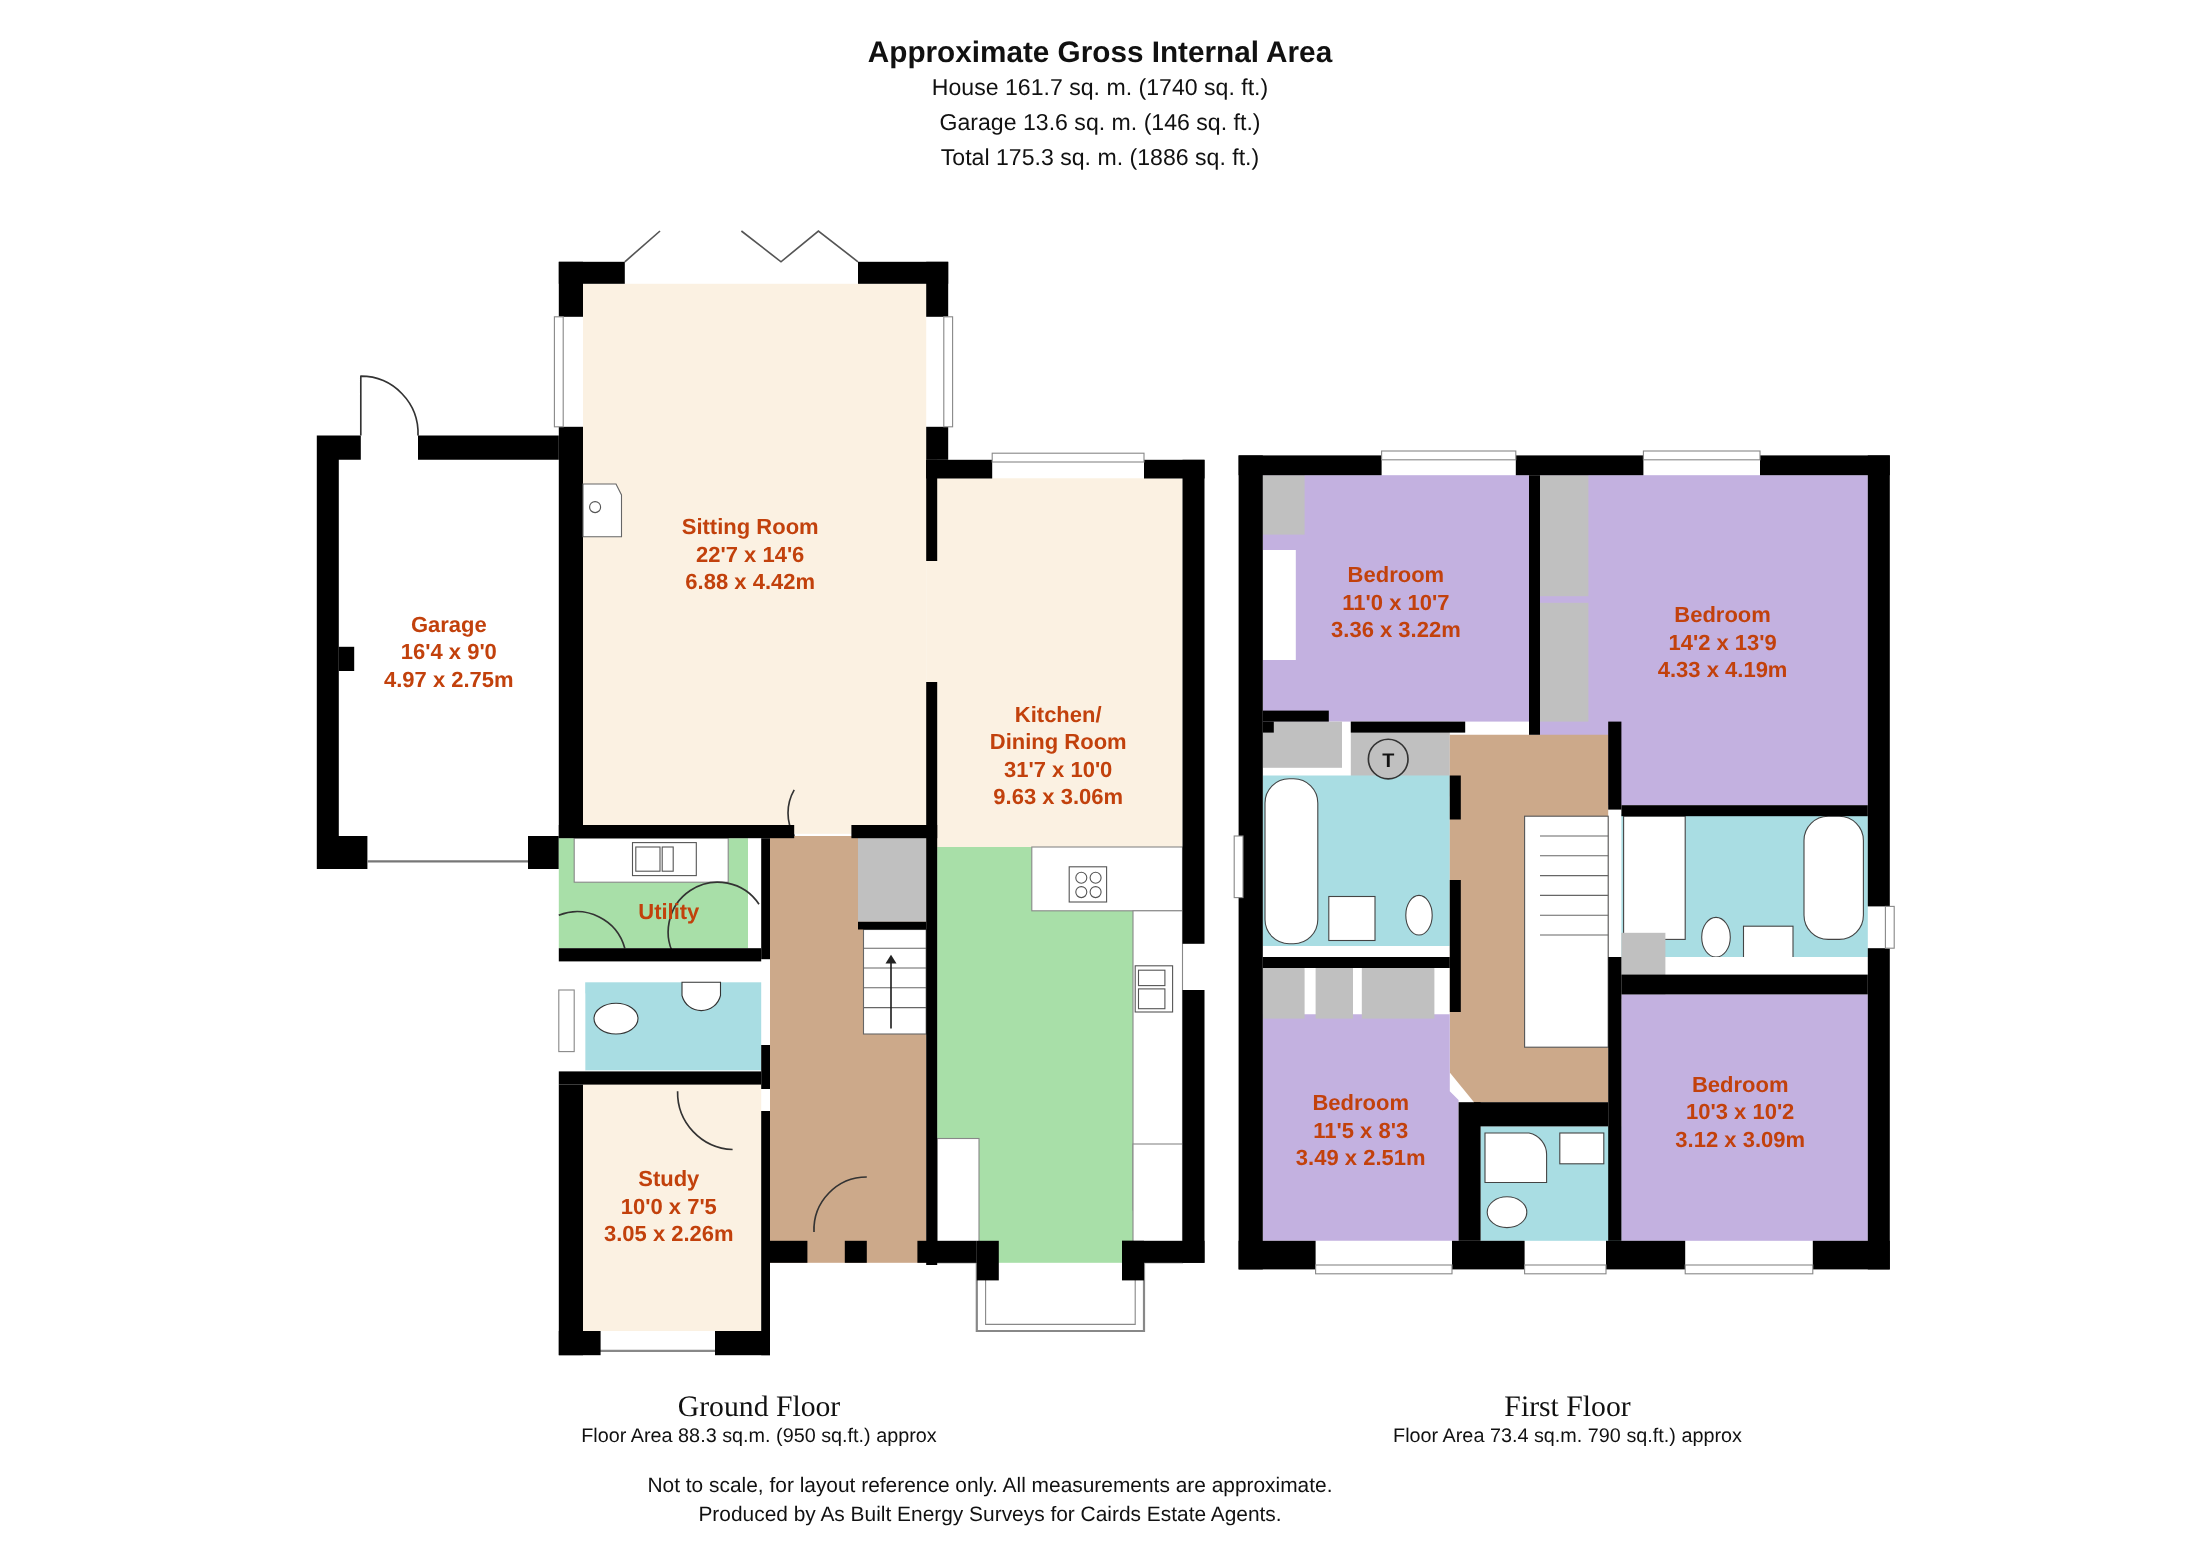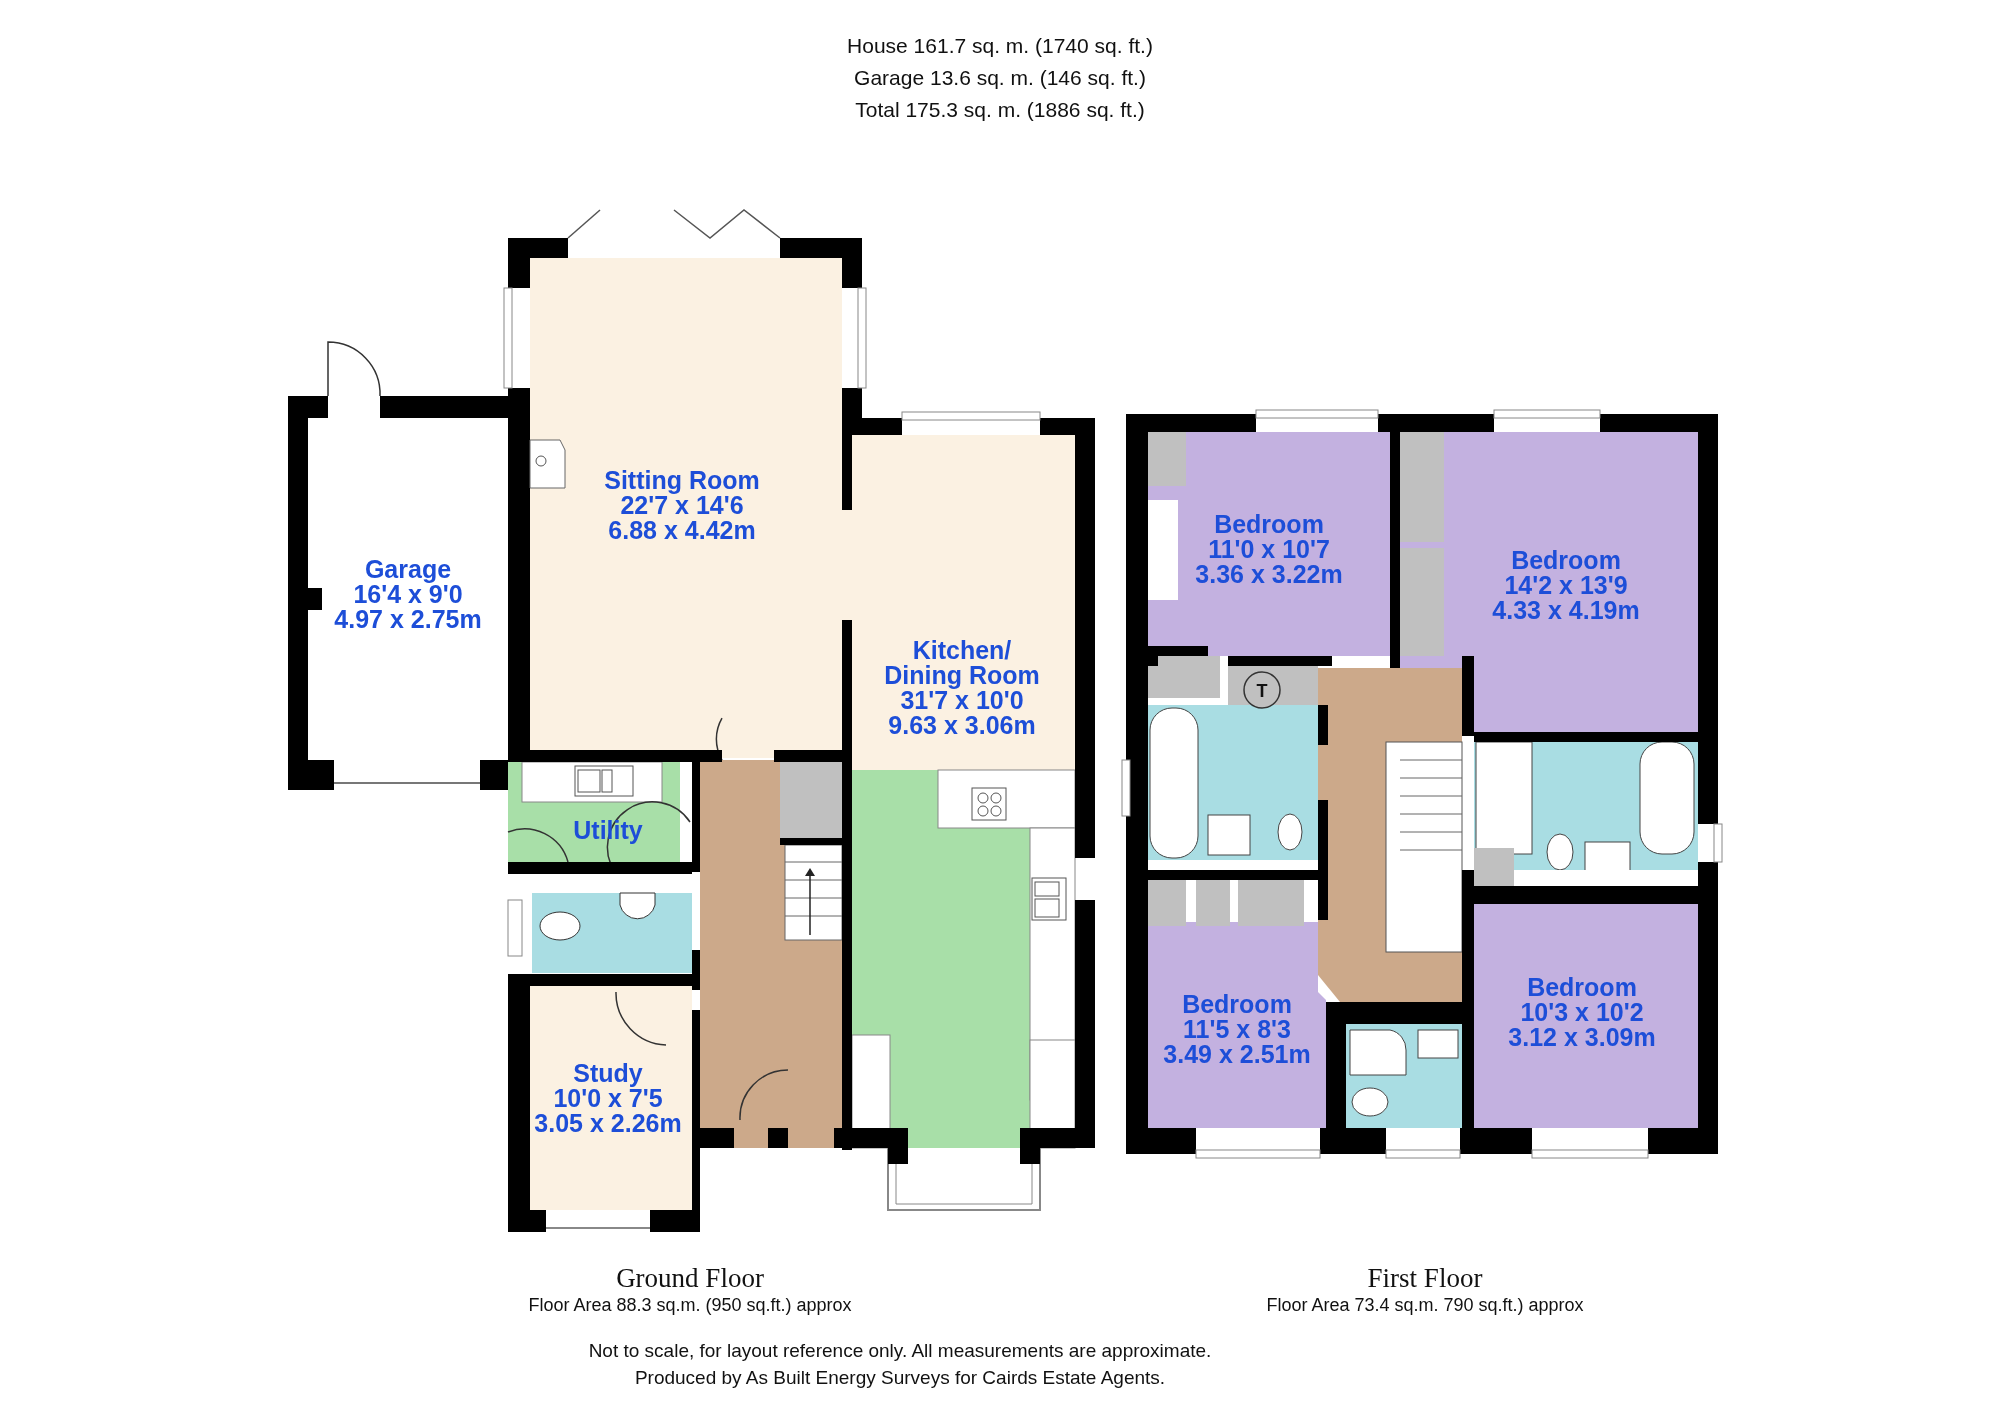--- a/index.html
+++ b/index.html
@@ -1,30 +1,31 @@
 <!DOCTYPE html>
 <html><head>
 <meta charset="utf-8">
 <style>
   html, body { margin:0; padding:0; background:#ffffff; }
   body { width:2000px; height:1413px; position:relative; overflow:hidden; font-family:"Liberation Sans", sans-serif; color:#111; }
   .header { position:absolute; left:0; width:2000px; top:30px; text-align:center; }
   .header .title { font-weight:bold; font-size:27px; line-height:34px; }
   .header .line { font-size:21px; line-height:32px; }
   svg.plan { position:absolute; left:0; top:0; }
-  .room-label { position:absolute; text-align:center; font-weight:bold; font-size:25px; line-height:25px; color:#1d4ed8; transform:translate(-50%,-50%); white-space:nowrap; }
+  .room-label { position:absolute; text-align:center; font-weight:bold; font-size:20px; line-height:25px; color:#c2410c; transform:translate(-50%,-50%); white-space:nowrap; }
   .floor-caption { position:absolute; text-align:center; transform:translateX(-50%); white-space:nowrap; }
   .floor-caption .fname { font-family:Liberation Serif, serif; font-size:27px; line-height:30px; }
   .floor-caption .farea { font-size:18px; line-height:24px; }
   .footer { position:absolute; left:0; width:1800px; top:1337px; text-align:center; font-size:19px; line-height:27px; }
 </style>
 </head>
 <body>
 
 <div class="header">
+  <div class="title">Approximate Gross Internal Area</div>
   <div class="line">House 161.7 sq. m. (1740 sq. ft.)</div>
   <div class="line">Garage 13.6 sq. m. (146 sq. ft.)</div>
   <div class="line">Total 175.3 sq. m. (1886 sq. ft.)</div>
 </div>
 
 <svg class="plan" width="2000" height="1413" viewBox="0 0 2000 1413">
 
   <g>
 
     <g>

